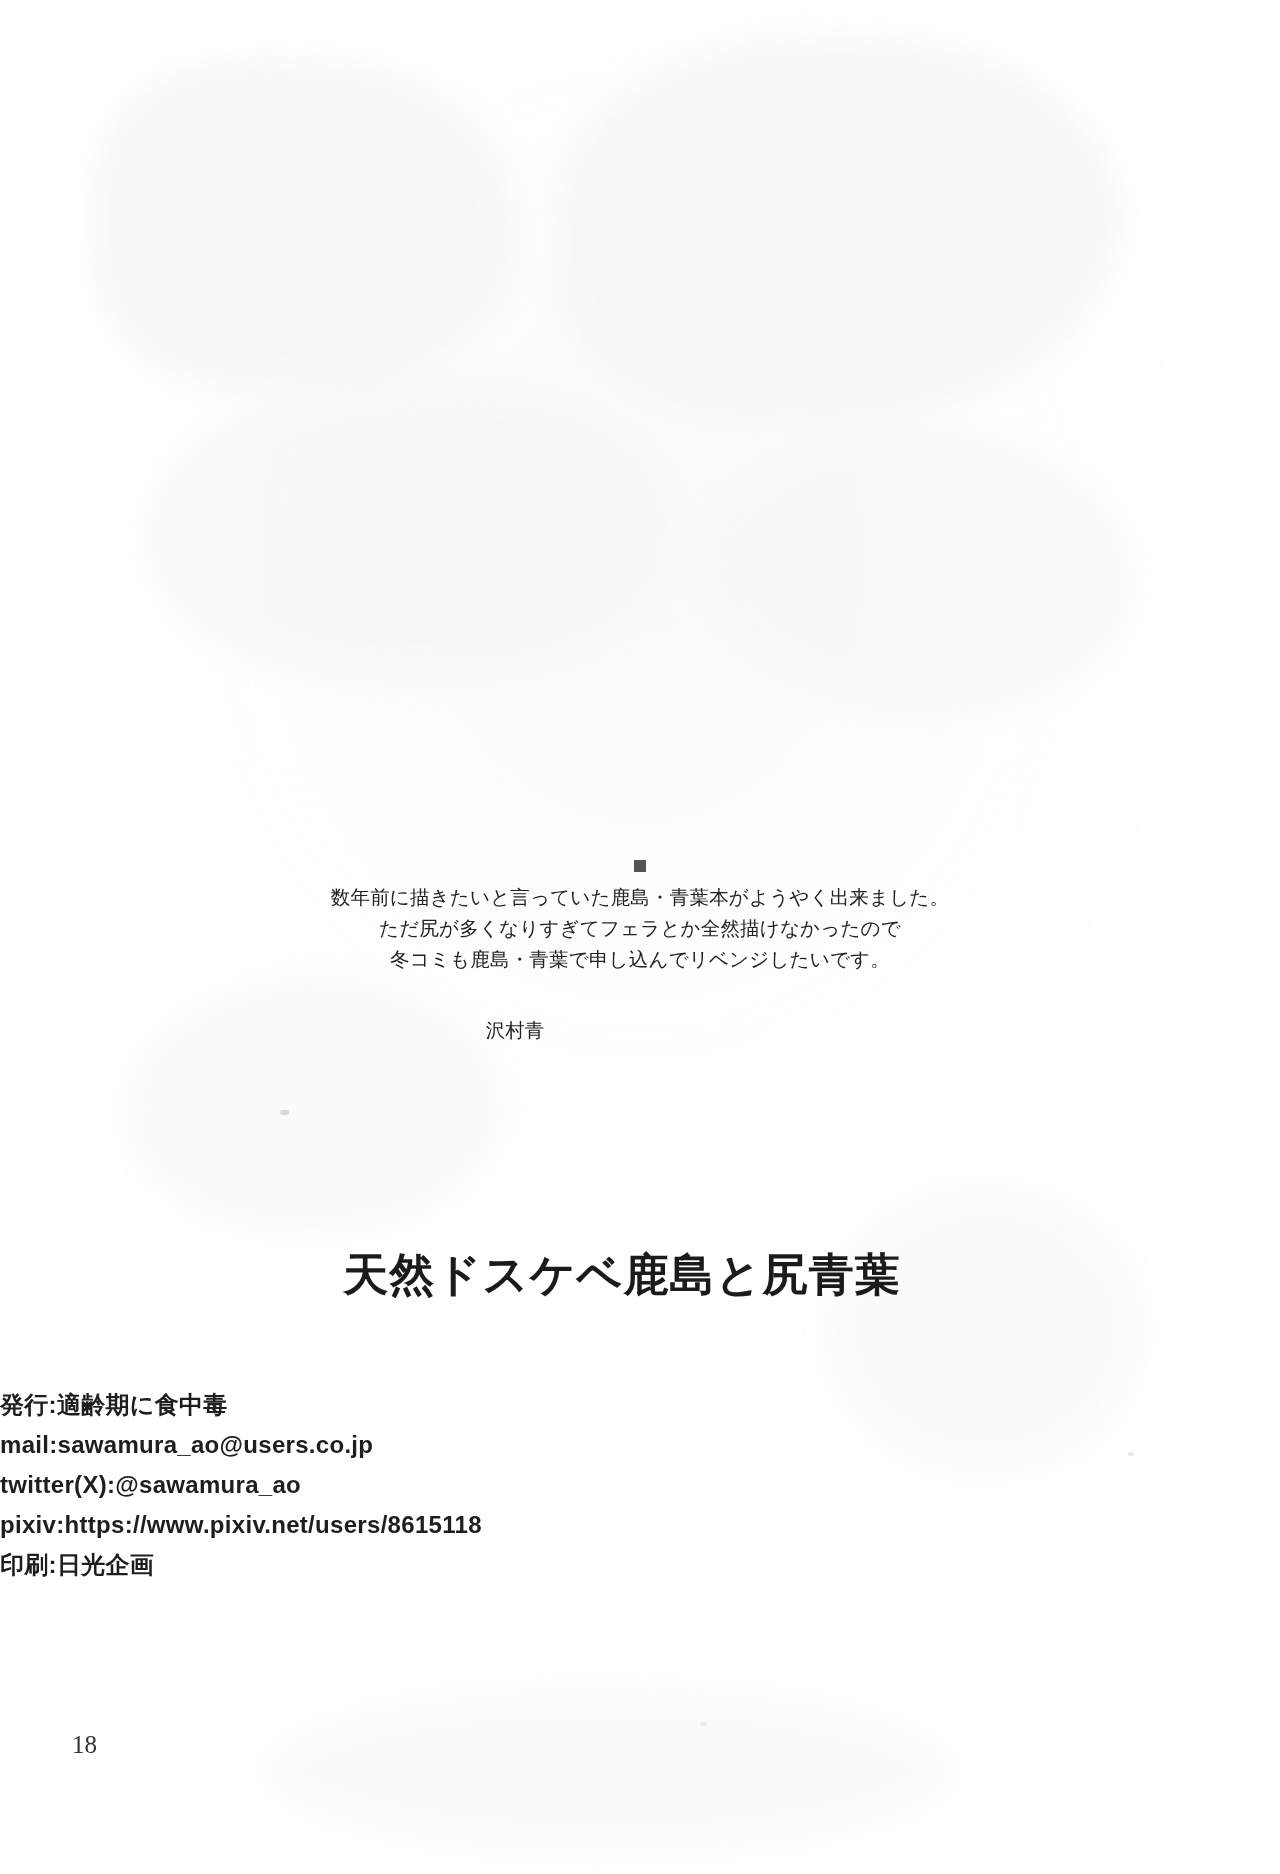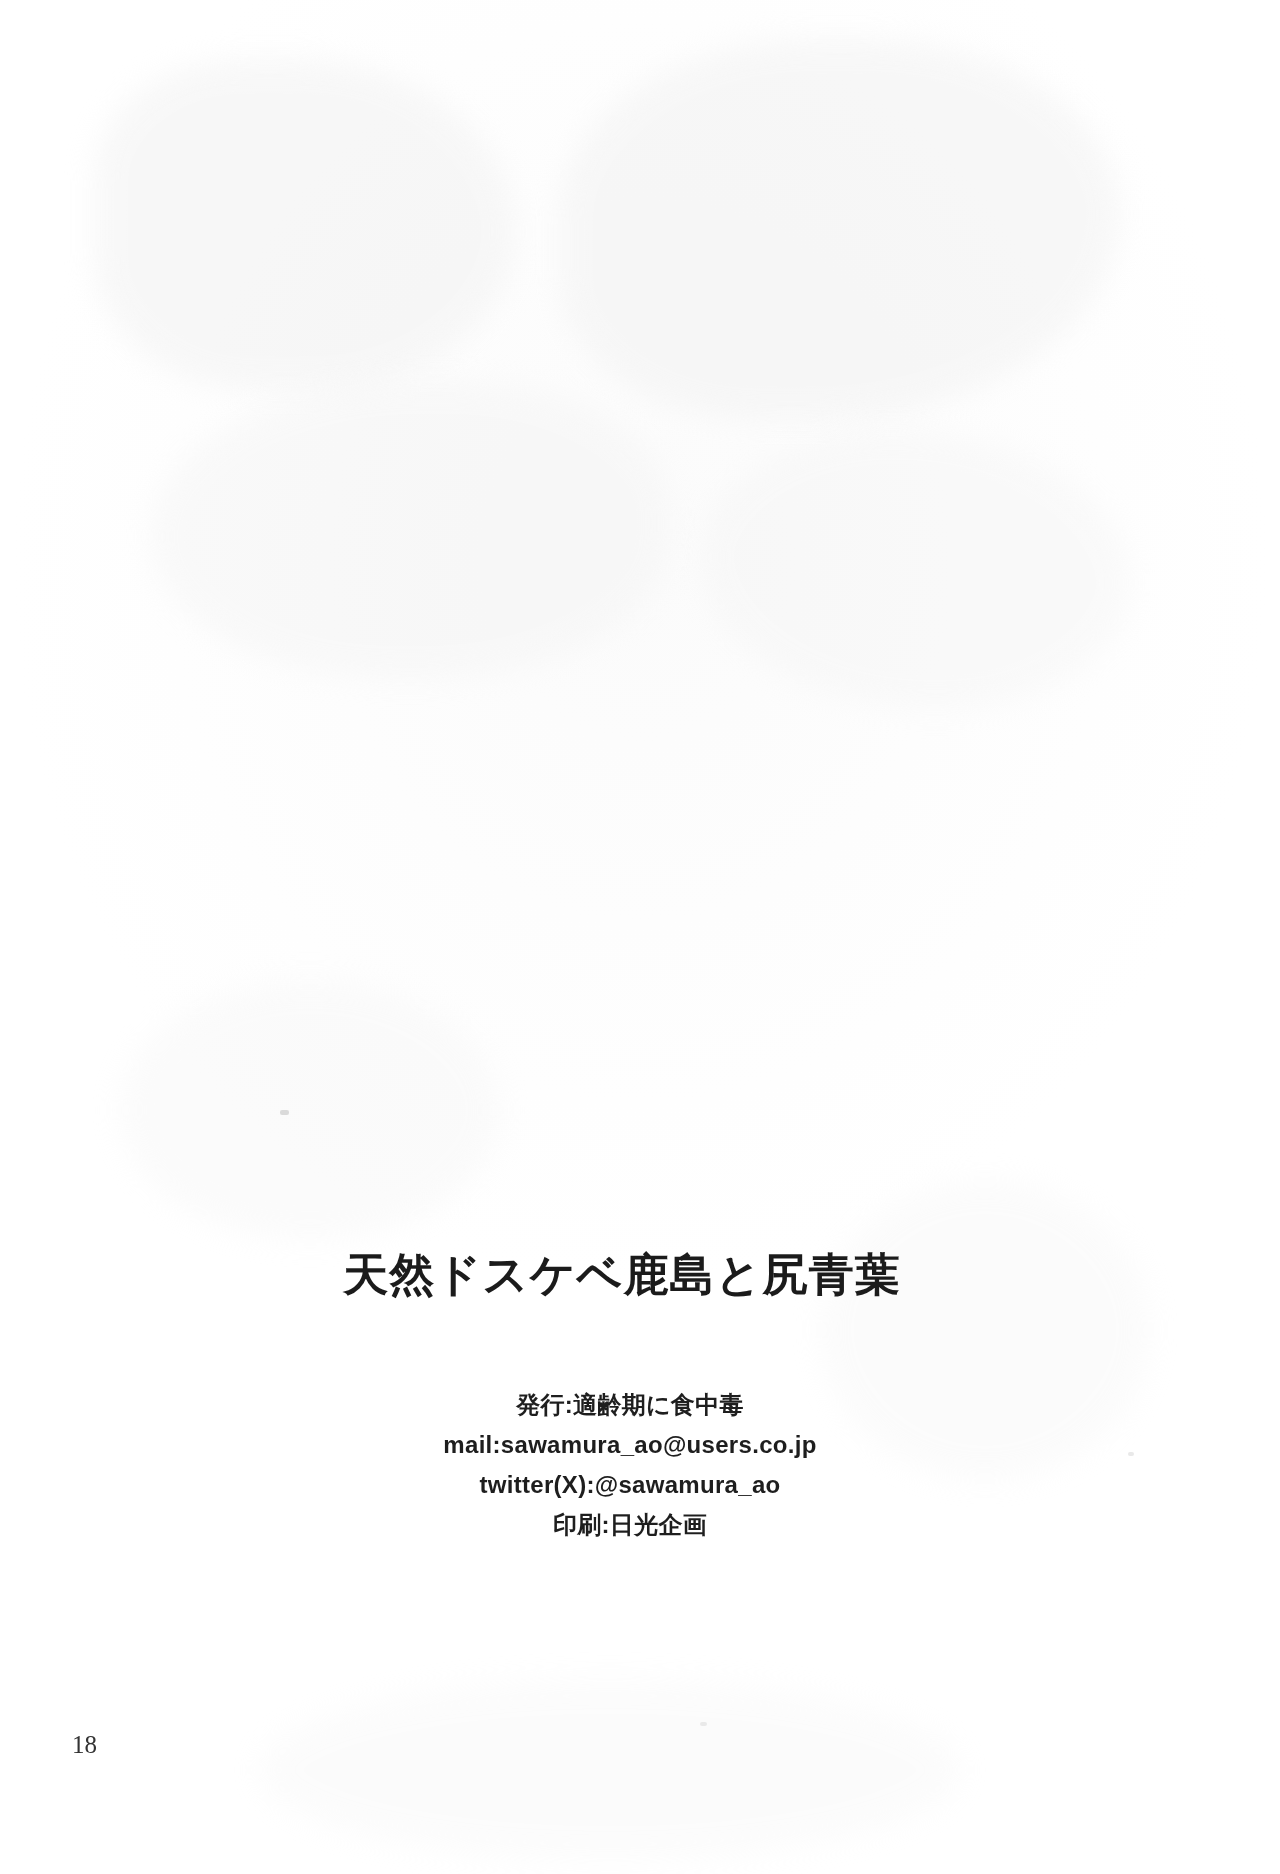--- a/index.html
+++ b/index.html
@@ -90,21 +90,21 @@
     color: #1b1b1b;
     padding-right: 36px;
   }
 
   
   .colophon {
     position: absolute;
     left: 0;
     right: 0;
     top: 1385px;
-    text-align: center;
+    text-align: left;
     padding-right: 20px;
   }
   .colophon-row {
     font-size: 24px;
     line-height: 40px;
     font-weight: 600;
     color: #1e1e1e;
     letter-spacing: .3px;
   }
 
@@ -128,25 +128,33 @@
   <div class="ghost g3"></div>
   <div class="ghost g4"></div>
   <div class="ghost g5"></div>
   <div class="ghost g6"></div>
   <div class="ghost g7"></div>
 
   <div class="speck" style="left:280px; top:1110px; width:9px; height:5px;"></div>
   <div class="speck" style="left:1128px; top:1452px; width:6px; height:4px; opacity:.45;"></div>
   <div class="speck" style="left:700px; top:1722px; width:7px; height:4px; opacity:.4;"></div>
 
+  <div class="afterword">
+    <div class="afterword-mark"></div>
+    <div class="afterword-line">数年前に描きたいと言っていた鹿島・青葉本がようやく出来ました。</div>
+    <div class="afterword-line">ただ尻が多くなりすぎてフェラとか全然描けなかったので</div>
+    <div class="afterword-line">冬コミも鹿島・青葉で申し込んでリベンジしたいです。</div>
+    <div class="afterword-signature">沢村青</div>
+  </div>
 
   <div class="book-title">天然ドスケベ鹿島と尻青葉</div>
 
   <div class="colophon">
     <div class="colophon-row">発行:適齢期に食中毒</div>
     <div class="colophon-row">mail:sawamura_ao@users.co.jp</div>
     <div class="colophon-row">twitter(X):@sawamura_ao</div>
+    <div class="colophon-row">pixiv:https://www.pixiv.net/users/8615118</div>
     <div class="colophon-row">印刷:日光企画</div>
   </div>
 
   <div class="page-number">18</div>
 
 </div>
 
 </body></html>

